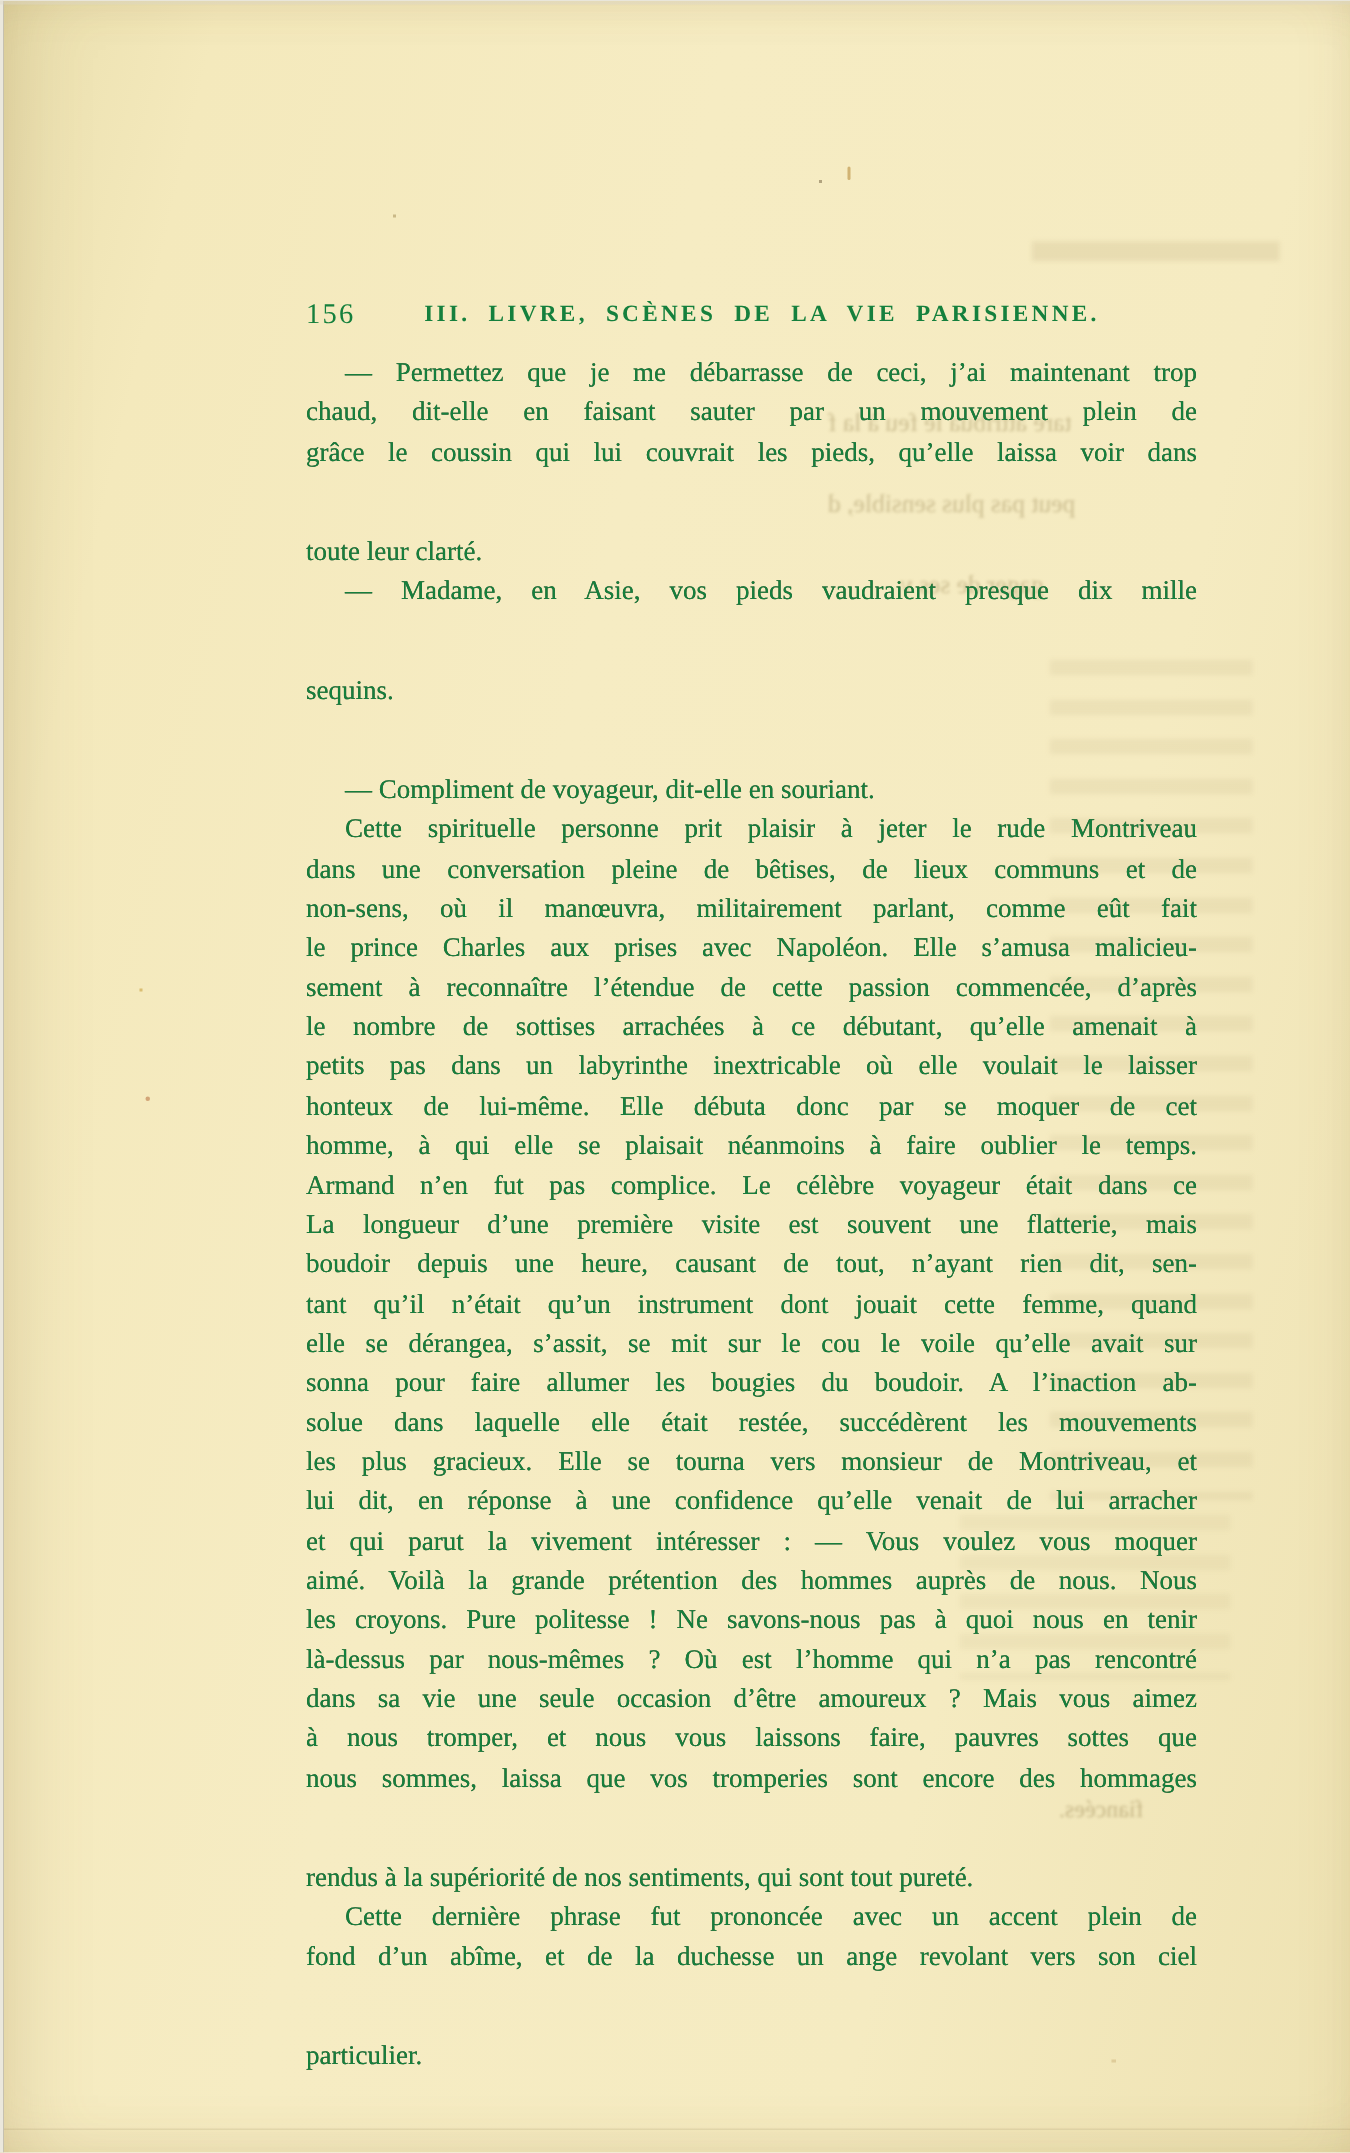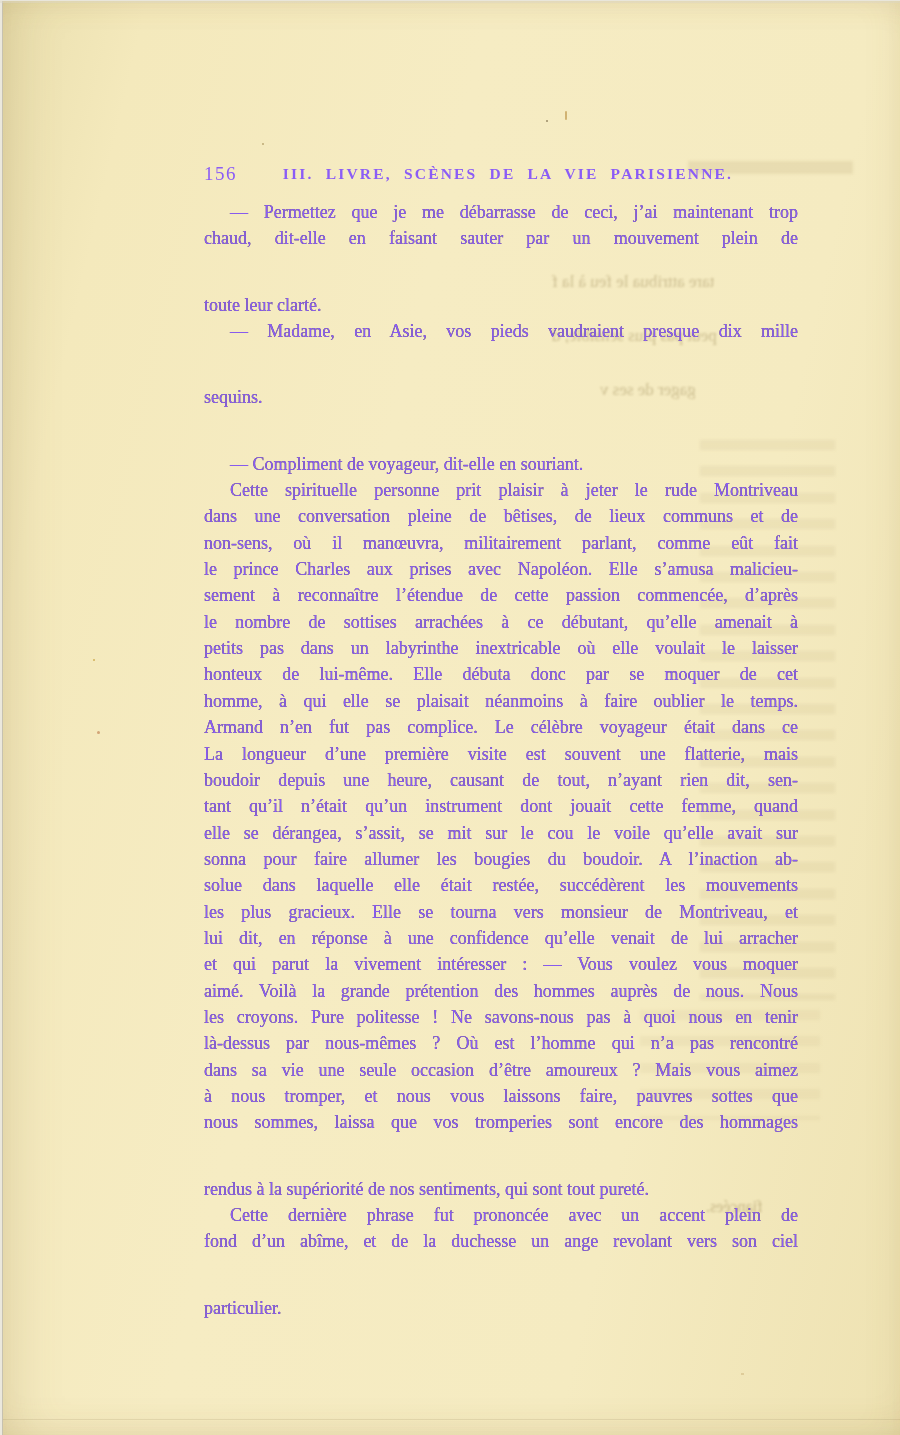--- a/index.html
+++ b/index.html
@@ -18,27 +18,27 @@
   .vignette { position:absolute; inset:0; pointer-events:none; z-index:4;
     box-shadow: inset 32px 0 55px -28px rgba(140,110,50,.25),
                 inset -20px 0 45px -28px rgba(140,110,50,.16),
                 inset 0 22px 40px -30px rgba(140,110,50,.14),
                 inset 0 -26px 48px -32px rgba(140,110,50,.14); }
   .crease { position:absolute; left:0; right:0; top:1419px; height:1px;
     background: rgba(150,130,90,.16); z-index:3; }
 
   
   .text-block { position:absolute; left:204px; top:162px; width:594px; z-index:2;
-    color:#8b5cf6; }
+    color:#15803d; }
   .running-header { position:relative; height:24px; }
   .page-number { position:absolute; left:0; top:0; font-size:19px; line-height:24px;
     letter-spacing:1.5px; }
   .header-title { display:block; text-align:center; font-size:15.5px; line-height:24px;
     font-weight:bold; letter-spacing:2.2px; word-spacing:6px; padding-left:14px;
-    white-space:nowrap; }
+    white-space:nowrap;margin-top:36px; }
   .page-body { margin-top:13px; }
   .line { font-size:18px; line-height:26.35px; text-align:justify; text-align-last:justify;
     text-shadow: 0 0 0.35px rgba(44,36,24,.85); }
   .line.first { text-indent:26px; }
   .line.last { text-align-last:left;margin-top:40px; }
 
   
   .ghost { position:absolute; transform:scaleX(-1); white-space:nowrap;
     font-family:"Liberation Serif", serif; font-size:17px;
     color:rgba(140,118,66,.38); filter:blur(1.1px); z-index:1; }
@@ -88,20 +88,21 @@
 
 <div class="text-block">
   <div class="running-header">
     <span class="page-number">156</span>
     <span class="header-title">III. LIVRE, SCÈNES DE LA VIE PARISIENNE.</span>
   </div>
   <div class="page-body">
       <div>
         <div class="line first">— Permettez que je me débarrasse de ceci, j’ai maintenant trop</div>
         <div class="line">chaud, dit-elle en faisant sauter par un mouvement plein de</div>
+        <div class="line">grâce le coussin qui lui couvrait les pieds, qu’elle laissa voir dans</div>
         <div class="line last">toute leur clarté.</div>
       </div>
       <div>
         <div class="line first">— Madame, en Asie, vos pieds vaudraient presque dix mille</div>
         <div class="line last">sequins.</div>
       </div>
       <div>
         <div class="line first last">— Compliment de voyageur, dit-elle en souriant.</div>
       </div>
       <div>

